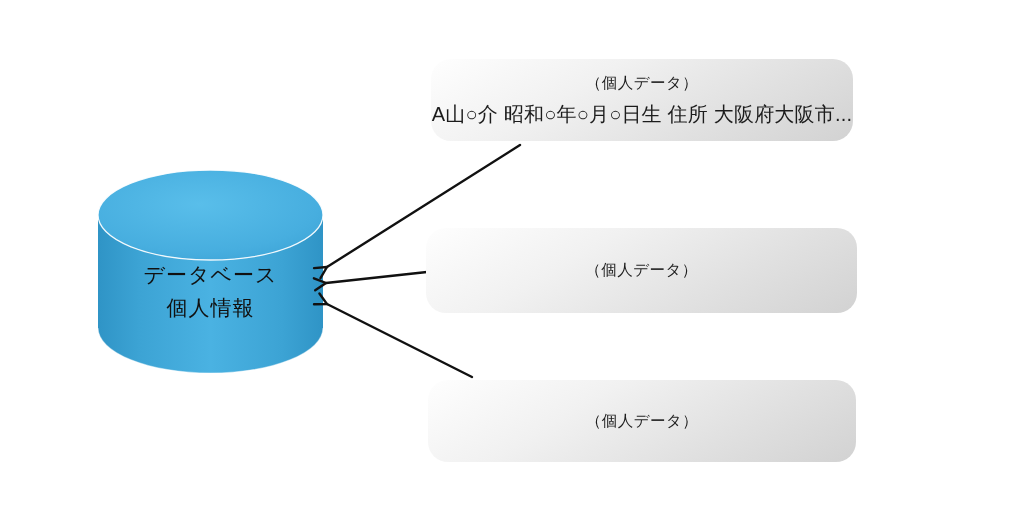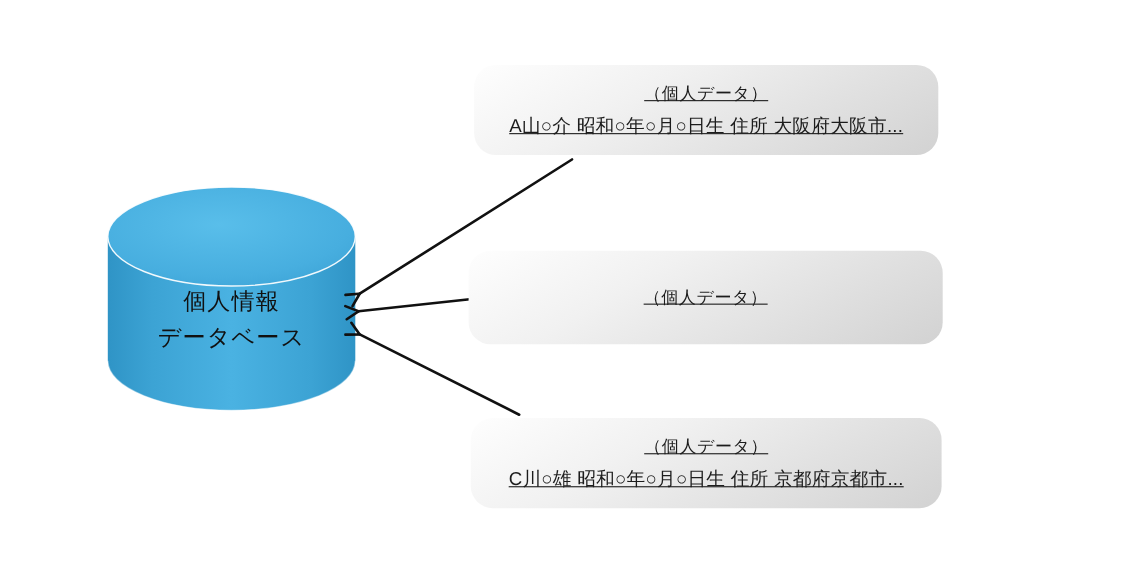--- a/index.html
+++ b/index.html
@@ -36,28 +36,27 @@
   .card {
     position: absolute;
     border-radius: 20px;
     background: linear-gradient(150deg, #fefefe 0%, #f1f1f1 35%, #e0e0e0 70%, #d2d2d2 100%);
     display: flex;
     flex-direction: column;
     align-items: center;
     justify-content: center;
     gap: 7px;
     color: #1c1c1c;
-    text-decoration: underline;
   }
   .card .card-header {
     font-size: 15.5px;
     letter-spacing: 0.5px;
   }
   .card .card-detail {
-    font-size: 17px;
+    font-size: 20px;
     letter-spacing: 0.2px;
     white-space: nowrap;
   }
   .card1 { left: 431px; top: 59px;  width: 422px; height: 82px; }
   .card2 { left: 426px; top: 228px; width: 431px; height: 85px; }
   .card3 { left: 428px; top: 380px; width: 428px; height: 82px; }
 </style>
 </head>
 <body>
 
@@ -89,31 +88,30 @@
     </g>
 
     <g stroke="#111111" stroke-width="2.4" stroke-linecap="round">
       <line x1="520" y1="145" x2="327" y2="267" marker-end="url(#arrowhead)"></line>
       <line x1="427" y1="272" x2="326" y2="283" marker-end="url(#arrowhead)"></line>
       <line x1="472" y1="377" x2="327" y2="304" marker-end="url(#arrowhead)"></line>
     </g>
   </svg>
 
   <div class="db-label">
+    <div>データベース</div>
     <div>個人情報</div>
-    <div>データベース</div>
   </div>
 
   <div class="card card1">
     <div class="card-header">（個人データ）</div>
     <div class="card-detail">A山○介 昭和○年○月○日生 住所 大阪府大阪市...</div>
   </div>
 
   <div class="card card2">
     <div class="card-header">（個人データ）</div>
   </div>
 
   <div class="card card3">
     <div class="card-header">（個人データ）</div>
-    <div class="card-detail">C川○雄 昭和○年○月○日生 住所 京都府京都市...</div>
   </div>
 
 </div>
 
 </body></html>

